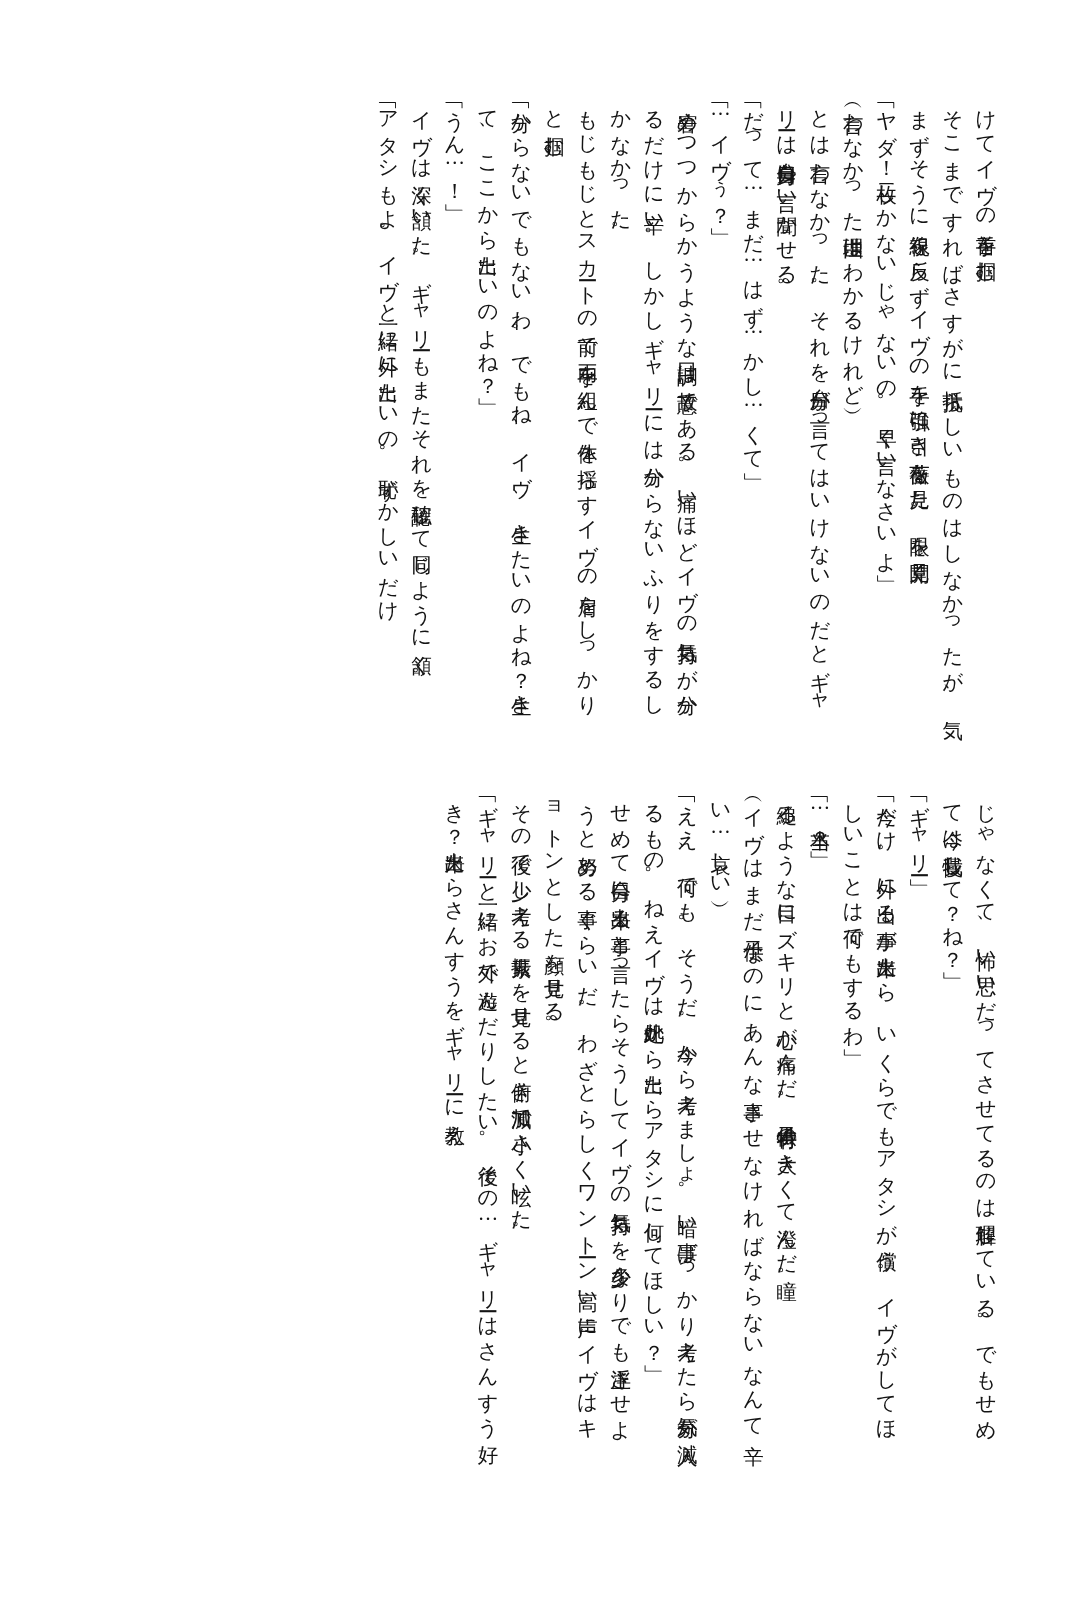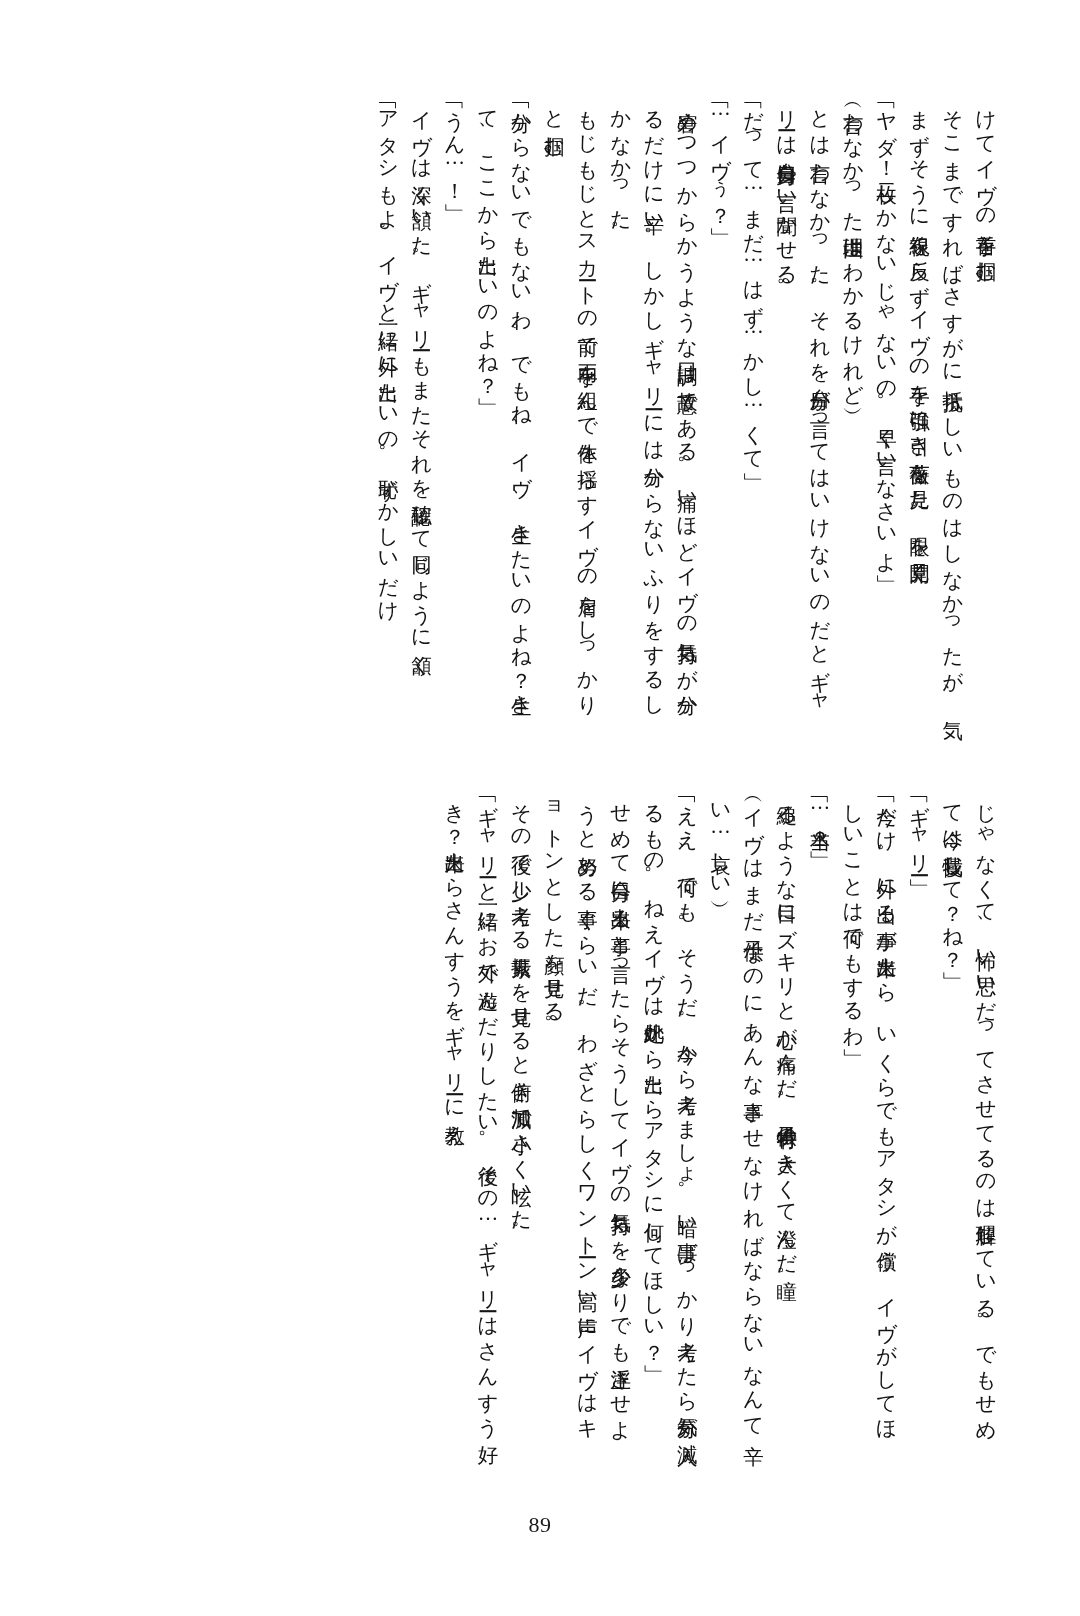--- a/index.html
+++ b/index.html
@@ -81,15 +81,14 @@
 「ギャリー」
 「今だけ。外に出る事が出来たら、いくらでもアタシが償う。イヴがしてほしいことは何でもするわ」
 「…本当？」
 縋るような目にズキリと心が痛んだ。子供特有の大きくて澄んだ瞳。
 （イヴはまだ子供なのにあんな事させなければならないなんて辛い…哀しい）
 「ええ、何でも。そうだ。今から考えましょ。暗い事ばっかり考えたら気分が滅入るもの。ねえイヴは此処から出たらアタシに何してほしい？」
 せめて自分に出来る事と言ったらそうしてイヴの気持ちを多少なりでも浮上させようと努める事ぐらいだ。わざとらしくワントーン高い声にイヴはキョトンとした顔を見せる。
 その後で少し考える素振りを見せると俯き加減で小さく呟いた。
 「ギャリーと一緒にお外で遊んだりしたい。後その…ギャリーはさんすう好き？出来たらさんすうをギャリーに教え</div>
 
-  <div class="page-number">89</div>
 
 </div>
 
 </body></html>

